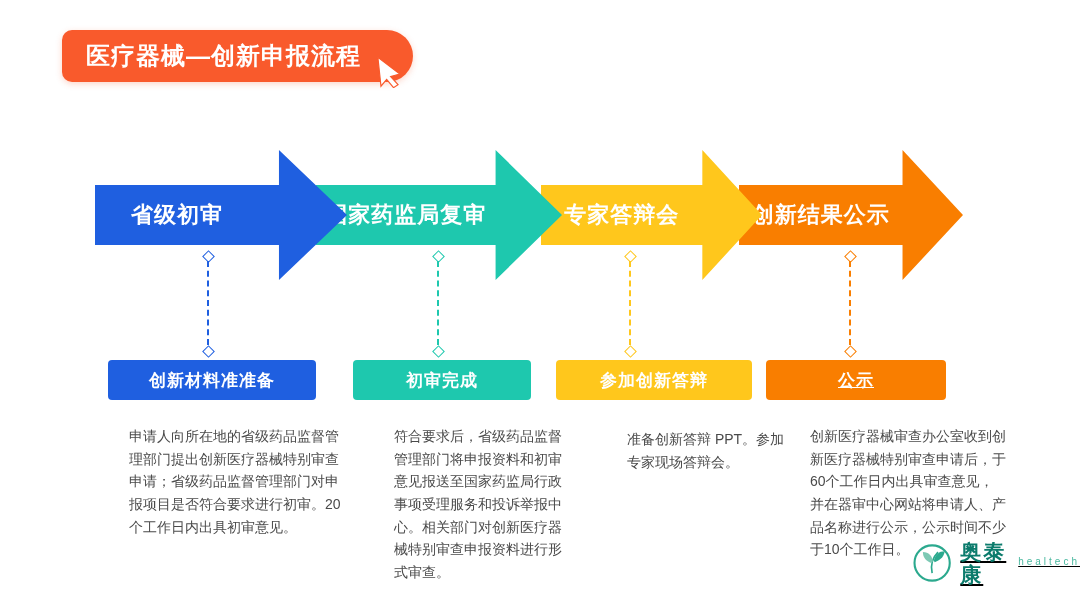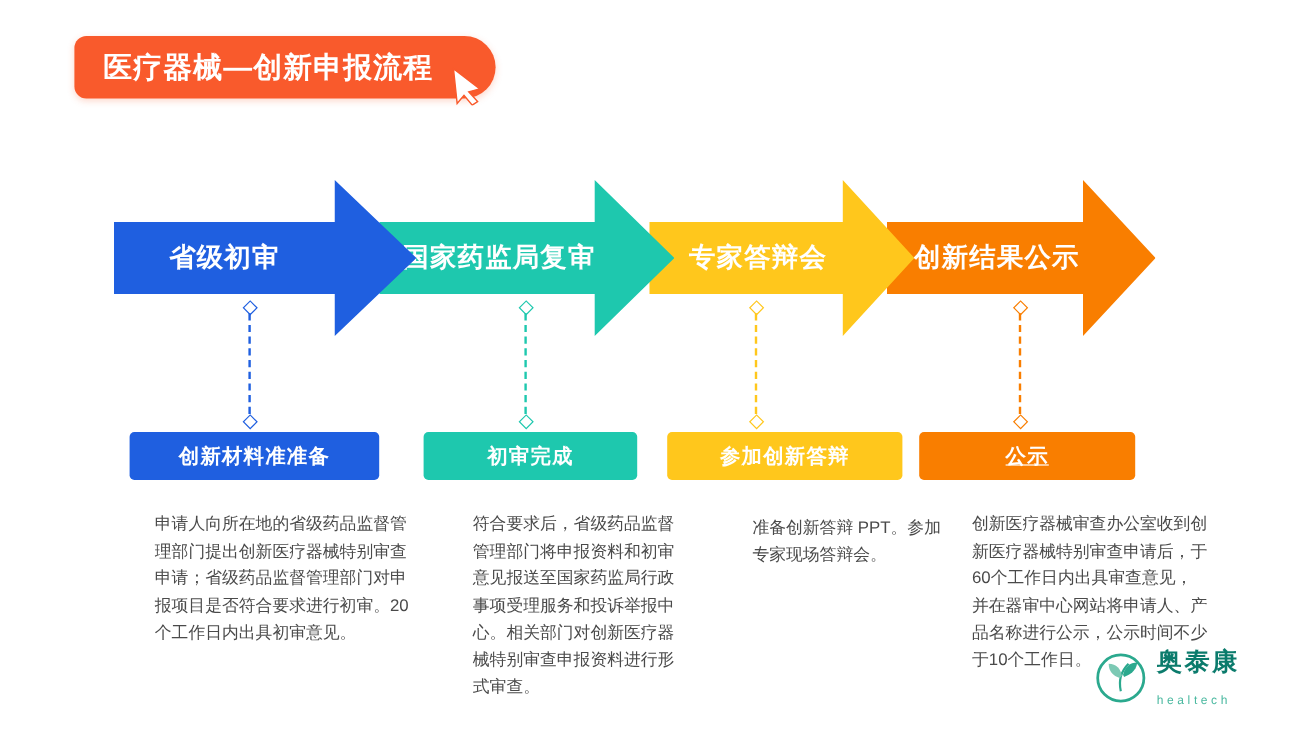--- a/index.html
+++ b/index.html
@@ -10,21 +10,21 @@
   .banner{position:absolute;left:62px;top:30px;height:52px;background:#F95A2C;
     border-radius:10px 26px 26px 10px;display:flex;align-items:center;
     padding:0 52px 0 24px;box-shadow:0 2px 6px rgba(249,90,44,.25);}
   .banner-title{color:#ffffff;font-size:24px;font-weight:bold;letter-spacing:1px;}
   .cursor{position:absolute;right:8px;bottom:-6px;width:30px;height:34px;}
 
   
   .arrow{position:absolute;top:150px;height:130px;}
   .arrow-shape{width:100%;height:100%;
     clip-path:polygon(0% 27%,73% 27%,73% 0%,100% 50%,73% 100%,73% 73%,0% 73%);}
-  .arrow-label{position:absolute;left:10px;top:0;width:73%;height:100%;
+  .arrow-label{position:absolute;left:0;top:0;width:73%;height:100%;
     display:flex;align-items:center;justify-content:center;
     color:#fff;font-size:22px;font-weight:bold;letter-spacing:1px;}
   .a1{left:85px;width:252px;z-index:4;}
   .a2{left:316px;width:246px;z-index:3;}
   .a3{left:541px;width:221px;z-index:2;}
   .a4{left:739px;width:224px;z-index:1;}
   .bg-blue{background:#1F5FE0;margin-left:10px;} .bg-teal{background:#1EC8AE;}
   .bg-yellow{background:#FFC71C;} .bg-orange{background:#F97E00;text-decoration:underline;}
 
   
@@ -51,21 +51,21 @@
 
   
   .desc{position:absolute;top:425px;color:#4A4A4A;font-size:14px;line-height:1.62;
     text-align:left;margin-left:44px;}
   .p1{left:85px;width:218px;} .p2{left:350px;width:176px;}
   .p3{left:583px;width:168px;top:428px;} .p4{left:766px;width:196px;}
 
   
   .logo{position:absolute;left:912px;top:540px;display:flex;align-items:center;gap:8px;}
   .logo-icon{width:44px;height:44px;}
-  .logo-text{display:flex;flex-direction:column;line-height:1.1;}
+  .logo-text{display:flex;flex-direction:row;line-height:1.1;text-decoration:underline;}
   .logo-name{color:#0B7B6C;font-size:21px;font-weight:bold;letter-spacing:2px;}
   .logo-sub{color:#49B89F;font-size:10px;letter-spacing:3px;margin-top:16px;}
 </style>
 </head>
 <body>
 
 <div class="canvas">
 
   <div class="banner">
     <span class="banner-title">医疗器械—创新申报流程</span>

